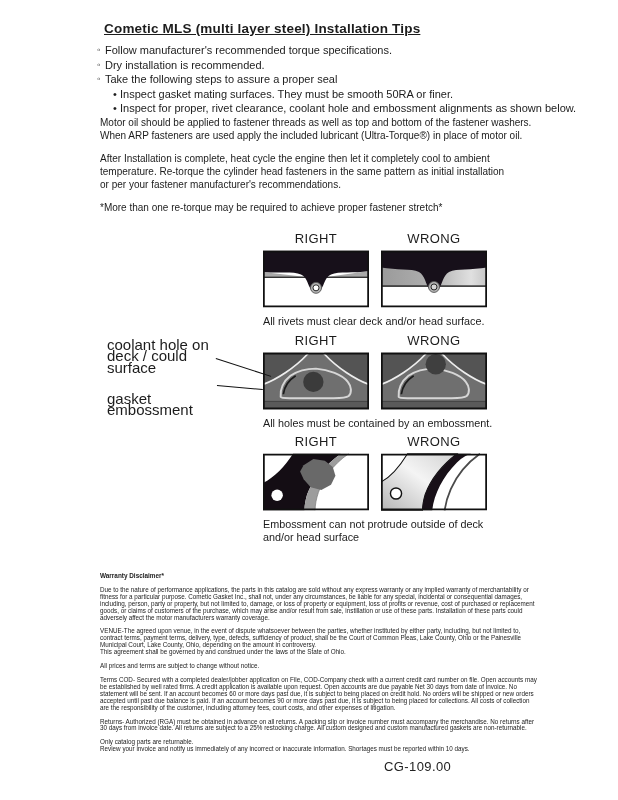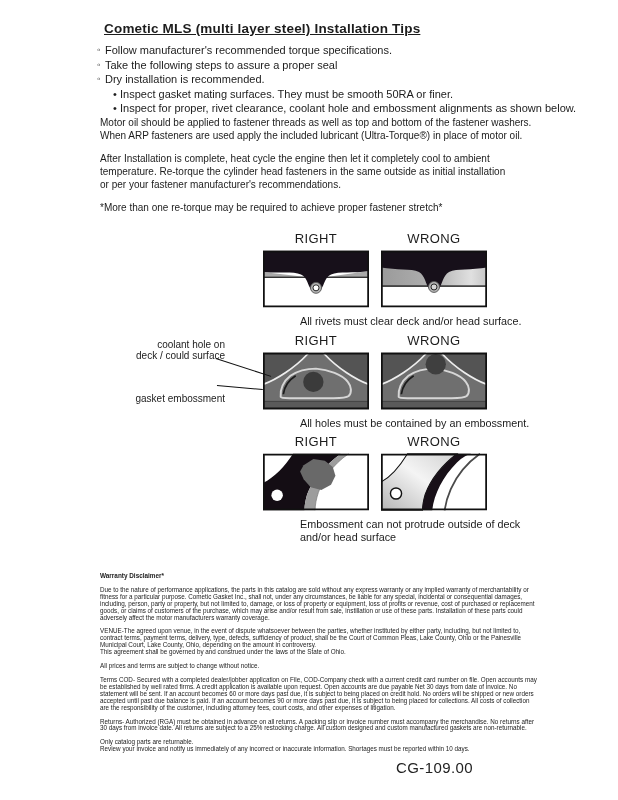--- a/index.html
+++ b/index.html
@@ -24,57 +24,57 @@
   .diesel p{font-size:10px;line-height:13px;margin:0 0 10px 0;white-space:pre-line;}
 
   
   .figures{left:235px;top:231px;width:252px;}
   .fig-row{margin-bottom:5px;padding-left:28px;}
   .fig-row.rel{position:relative;}
   .fig-labels{display:flex;gap:12px;height:16px;}
   .fig-labels span{width:120px;text-align:center;font-size:13px;letter-spacing:.4px;}
   .fig-panels{display:flex;gap:12px;}
   .fig-panels svg{display:block;}
-  .fig-caption{font-size:10.8px;line-height:12.6px;margin-top:4px;width:252px;white-space:pre-line;margin-left:37px;}
-
-  
-  .callout{position:absolute;right:calc(100% + 10px);width:118px;text-align:right;
-           font-size:10px;line-height:11.8px;}
+  .fig-caption{font-size:10.8px;line-height:12.6px;margin-top:4px;width:252px;white-space:pre-line;}
+
+  
+  .callout{position:absolute;right:calc(100% + 10px);width:118px;text-align:left;
+           font-size:15px;line-height:11.8px;}
   .callout-coolant{top:6px;}
   .callout-embossment{top:60px;}
   .leader{position:absolute;height:0;border-top:1.2px solid #111;transform-origin:0 0;}
   .leader-1{left:-19px;top:25px;width:58px;transform:rotate(18deg);}
   .leader-2{left:-18px;top:52px;width:46px;transform:rotate(5deg);}
 
   
   .fineprint{left:100px;top:573px;width:446px;font-size:6.3px;line-height:6.9px;color:#222;}
   .fineprint h3{font-size:6.4px;margin:0 0 7px 0;font-weight:bold;}
   .fineprint p{margin:0 0 7px 0;white-space:pre-line;}
 
   
-  .part-number{left:396px;top:759px;font-size:15px;letter-spacing:.4px;color:#222;}
+  .part-number{left:384px;top:759px;font-size:13px;letter-spacing:.4px;color:#222;}
 </style>
 </head>
 <body>
 
 <div class="abs doc-title">Cometic MLS (multi layer steel) Installation Tips</div>
 
 <div class="abs tips">
   <div class="row"><span class="glyph">◦</span><span>Follow manufacturer's recommended torque specifications.</span></div>
+  <div class="row"><span class="glyph">◦</span><span>Dry installation is recommended.</span></div>
   <div class="row"><span class="glyph">◦</span><span>Take the following steps to assure a proper seal</span></div>
-  <div class="row"><span class="glyph">◦</span><span>Dry installation is recommended.</span></div>
   <div class="row sub"><span class="glyph">•</span><span>Inspect gasket mating surfaces.  They must be smooth 50RA or finer.</span></div>
   <div class="row sub"><span class="glyph">•</span><span>Inspect for proper, rivet clearance, coolant hole and embossment alignments as shown below.</span></div>
 </div>
 
 <div class="abs diesel">
   <p>Motor oil should be applied to fastener threads as well as top and bottom of the fastener washers.
 When ARP fasteners are used apply the included lubricant (Ultra-Torque®) in place of motor oil.</p>
   <p>After Installation is complete, heat cycle the engine then let it completely cool to ambient
-temperature. Re-torque the cylinder head fasteners in the same outside as initial installation
+temperature. Re-torque the cylinder head fasteners in the same pattern as initial installation
 or per your fastener manufacturer's recommendations.</p>
   <p>*More than one re-torque may be required to achieve proper fastener stretch*</p>
 </div>
 
 <div class="abs figures">
 
   <div class="fig-row">
     <div class="fig-labels">
       <span>RIGHT</span>
       <span>WRONG</span>

